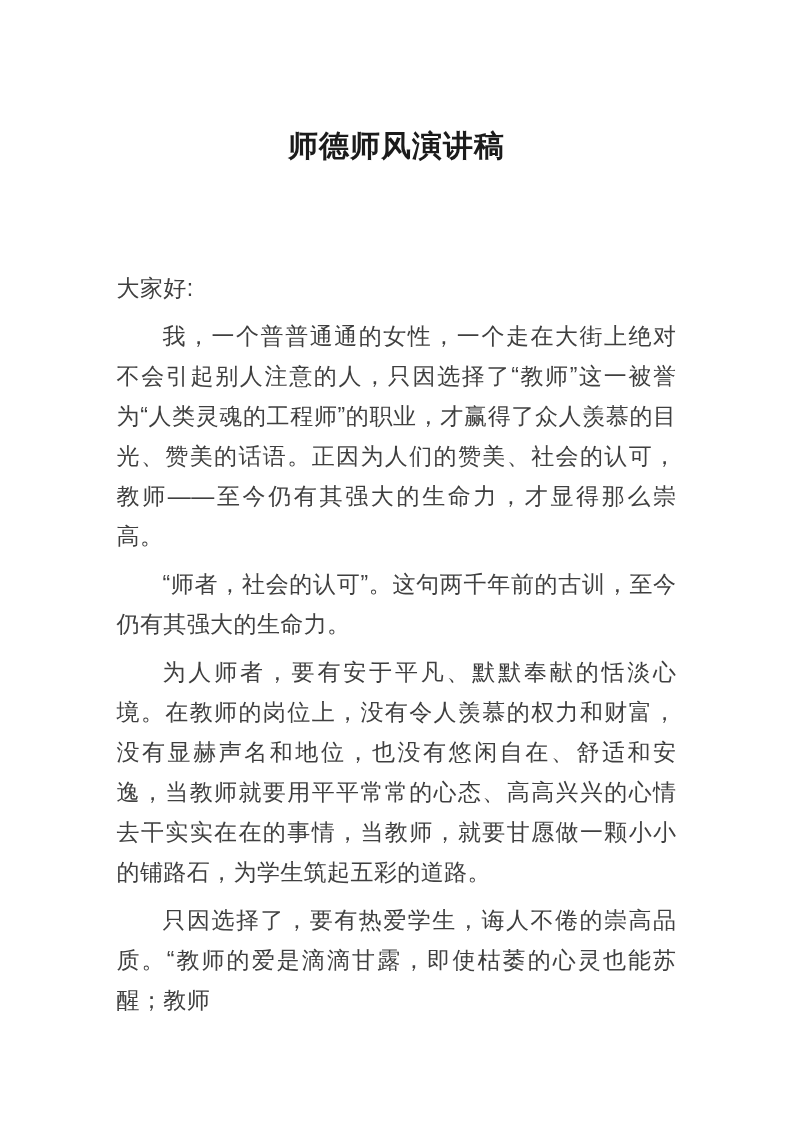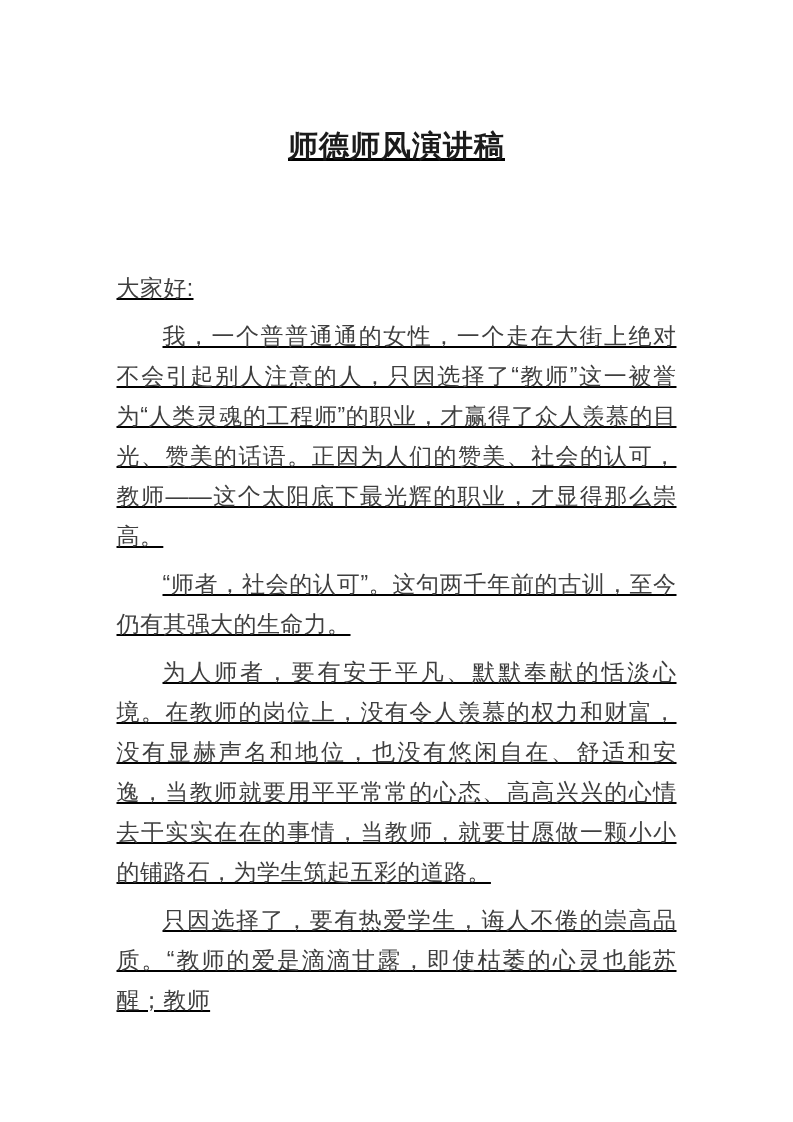--- a/index.html
+++ b/index.html
@@ -9,21 +9,20 @@
   }
   body {
     width: 793px;
     height: 1122px;
     overflow: hidden;
     font-family: "Liberation Sans", "DejaVu Sans", sans-serif;
   }
   .page {
     width: 560px;
     margin: 0 auto;
-    text-decoration: underline;
   }
   .doc-title {
     font-size: 30px;
     line-height: 40px;
     font-weight: 700;
     color: #1b1b1b;
     text-align: center;
     letter-spacing: 1px;
     margin: 126px 0 102px 0;
   }
@@ -42,18 +41,18 @@
   }
 </style>
 </head>
 <body>
 
 <div class="page">
   <h1 class="doc-title">师德师风演讲稿</h1>
 
   <div class="doc-body">
     <p class="para">大家好:</p>
-    <p class="para indent">我，一个普普通通的女性，一个走在大街上绝对不会引起别人注意的人，只因选择了“教师”这一被誉为“人类灵魂的工程师”的职业，才赢得了众人羡慕的目光、赞美的话语。正因为人们的赞美、社会的认可，教师——这个太阳底下最光辉的职业，才显得那么崇高。</p>
+    <p class="para indent">我，一个普普通通的女性，一个走在大街上绝对不会引起别人注意的人，只因选择了“教师”这一被誉为“人类灵魂的工程师”的职业，才赢得了众人羡慕的目光、赞美的话语。正因为人们的赞美、社会的认可，教师——至今仍有其强大的生命力，才显得那么崇高。</p>
     <p class="para indent">“师者，社会的认可”。这句两千年前的古训，至今仍有其强大的生命力。</p>
     <p class="para indent">为人师者，要有安于平凡、默默奉献的恬淡心境。在教师的岗位上，没有令人羡慕的权力和财富，没有显赫声名和地位，也没有悠闲自在、舒适和安逸，当教师就要用平平常常的心态、高高兴兴的心情去干实实在在的事情，当教师，就要甘愿做一颗小小的铺路石，为学生筑起五彩的道路。</p>
     <p class="para indent">只因选择了，要有热爱学生，诲人不倦的崇高品质。“教师的爱是滴滴甘露，即使枯萎的心灵也能苏醒；教师</p>
   </div>
 </div>
 
 </body></html>

